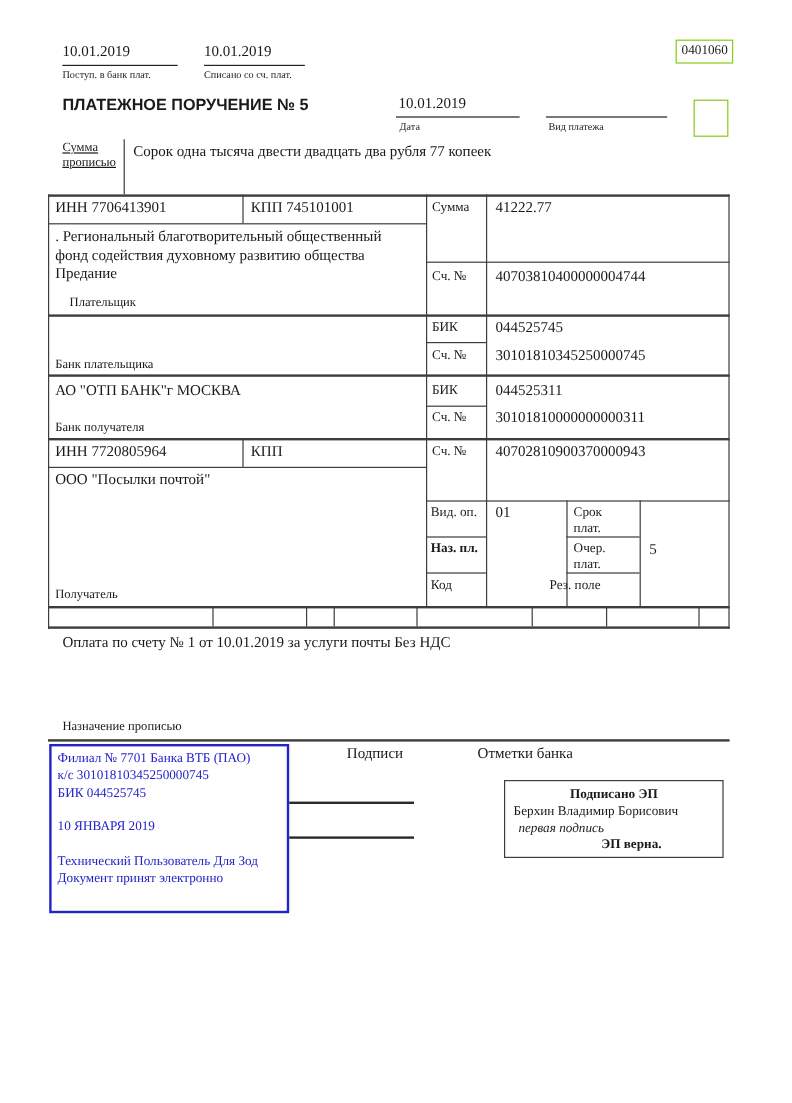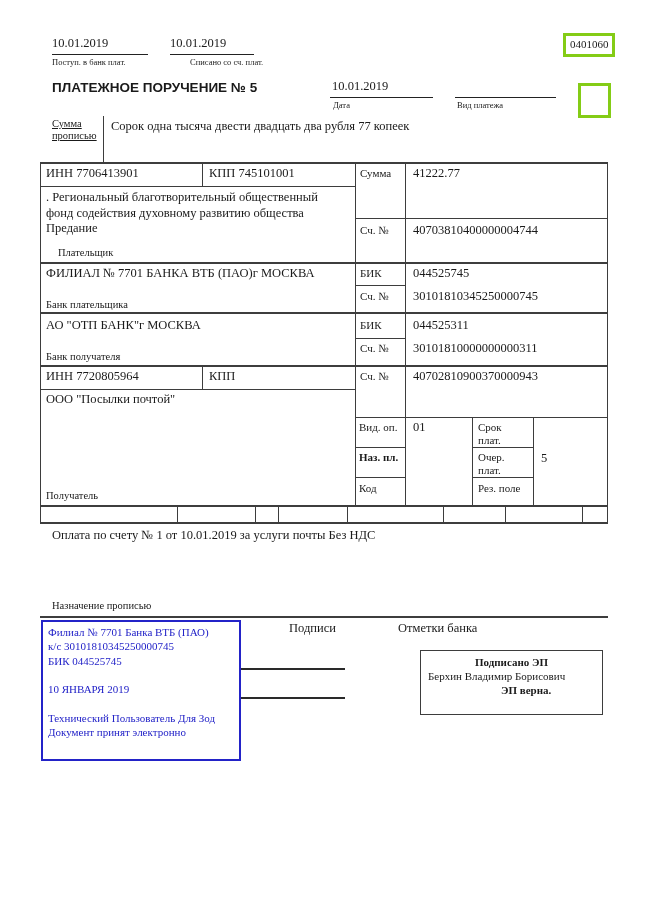--- a/index.html
+++ b/index.html
@@ -11,21 +11,21 @@
   .t{position:absolute;white-space:nowrap;font-size:12.5px;line-height:1.15;}
   .wrap{white-space:normal;}
   .lbl-s{font-size:8.5px;}
   .lbl-m{font-size:10.5px;}
   .lbl-c{font-size:11px;}
   .title{font-family:"Liberation Sans", sans-serif;font-weight:bold;font-size:13.5px;}
   .hl{position:absolute;background:#3d3d3d;height:1px;}
   .hl2{position:absolute;background:#3d3d3d;height:2px;}
   .vl{position:absolute;background:#3d3d3d;width:1px;}
   .uline{position:absolute;background:#222;height:1px;}
-  .box{position:absolute;border:3px solid #84cc16;background:transparent;}
+  .box{position:absolute;border:1px solid #84cc16;background:transparent;}
   .stamp{
     position:absolute;left:41px;top:620px;width:186px;height:131px;
     border:2px solid #2323c8;color:#2323c8;background:#fff;z-index:3;
     padding:3px 5px;font-size:11px;line-height:14.3px;
   }
   .stamp-line{min-height:14.3px;white-space:normal;}
   .bankmark{
     position:absolute;left:420px;top:650px;width:181px;height:59px;
     border:1px solid #3d3d3d;font-size:11px;line-height:14px;padding-top:4px;
   }
@@ -39,21 +39,21 @@
 <body>
 
 <div id="page">
 
   <div class="t" style="left:52px;top:36px;">10.01.2019</div>
   <div class="uline" style="left:52px;top:54px;width:96px;"></div>
   <div class="t lbl-s" style="left:52px;top:58px;">Поступ. в банк плат.</div>
 
   <div class="t" style="left:170px;top:36px;">10.01.2019</div>
   <div class="uline" style="left:170px;top:54px;width:84px;"></div>
-  <div class="t lbl-s" style="left:170px;top:58px;margin-left:20px;">Списано со сч. плат.</div>
+  <div class="t lbl-s" style="left:170px;top:58px;">Списано со сч. плат.</div>
 
   <div class="box" style="left:563px;top:33px;width:46px;height:18px;">
     <div class="t lbl-c" style="left:4px;top:2px;">0401060</div>
   </div>
 
   <div class="t title" style="left:52px;top:80px;">ПЛАТЕЖНОЕ ПОРУЧЕНИЕ № 5</div>
 
   <div class="t" style="left:332px;top:79px;">10.01.2019</div>
   <div class="uline" style="left:330px;top:97px;width:103px;"></div>
   <div class="t lbl-s" style="left:333px;top:101px;">Дата</div>
@@ -104,21 +104,20 @@
   <div class="t" style="left:46px;top:166px;">ИНН 7706413901</div>
   <div class="t" style="left:209px;top:166px;">КПП 745101001</div>
   <div class="t lbl-c" style="left:360px;top:167px;">Сумма</div>
   <div class="t" style="left:413px;top:166px;">41222.77</div>
 
   <div class="t wrap" style="left:46px;top:190px;width:295px;line-height:15.5px;">. Региональный благотворительный общественный фонд содействия духовному развитию общества Предание</div>
   <div class="t lbl-c" style="left:360px;top:224px;">Сч. №</div>
   <div class="t" style="left:413px;top:223px;">40703810400000004744</div>
   <div class="t lbl-m" style="left:58px;top:247px;">Плательщик</div>
 
-  <div class="t" style="left:46px;top:266px;">ФИЛИАЛ № 7701 БАНКА ВТБ (ПАО)г МОСКВА</div>
   <div class="t lbl-c" style="left:360px;top:267px;">БИК</div>
   <div class="t" style="left:413px;top:266px;">044525745</div>
   <div class="t lbl-c" style="left:360px;top:290px;">Сч. №</div>
   <div class="t" style="left:413px;top:289px;">30101810345250000745</div>
   <div class="t lbl-m" style="left:46px;top:299px;">Банк плательщика</div>
 
   <div class="t" style="left:46px;top:318px;">АО "ОТП БАНК"г МОСКВА</div>
   <div class="t lbl-c" style="left:360px;top:319px;">БИК</div>
   <div class="t" style="left:413px;top:318px;">044525311</div>
   <div class="t lbl-c" style="left:360px;top:342px;">Сч. №</div>
@@ -133,21 +132,21 @@
 
   <div class="t lbl-c" style="left:359px;top:421px;">Вид. оп.</div>
   <div class="t" style="left:413px;top:420px;">01</div>
   <div class="t lbl-c wrap" style="left:478px;top:421px;width:46px;">Срок плат.</div>
 
   <div class="t lbl-c" style="left:359px;top:451px;font-weight:bold;">Наз. пл.</div>
   <div class="t lbl-c wrap" style="left:478px;top:451px;width:46px;">Очер. плат.</div>
   <div class="t" style="left:541px;top:451px;">5</div>
 
   <div class="t lbl-c" style="left:359px;top:482px;">Код</div>
-  <div class="t lbl-c" style="left:478px;top:482px;">Рез. поле</div>
+  <div class="t lbl-c" style="left:458px;top:482px;">Рез. поле</div>
 
   <div class="t lbl-m" style="left:46px;top:490px;">Получатель</div>
 
   <div class="t" style="left:52px;top:528px;">Оплата по счету № 1 от 10.01.2019 за услуги почты Без НДС</div>
   <div class="t lbl-m" style="left:52px;top:600px;">Назначение прописью</div>
   <div class="hl2" style="left:40px;top:616px;width:568px;"></div>
 
   <div class="t" style="left:244px;top:621px;margin-left:45px;">Подписи</div>
   <div class="t" style="left:398px;top:621px;">Отметки банка</div>
 
@@ -161,16 +160,17 @@
     <div class="stamp-line"></div>
     <div class="stamp-line">10 ЯНВАРЯ 2019</div>
     <div class="stamp-line"></div>
     <div class="stamp-line">Технический Пользователь Для Зод</div>
     <div class="stamp-line">Документ принят электронно</div>
   </div>
 
   <div class="bankmark">
     <div class="bm-center">Подписано ЭП</div>
     <div class="bm-name">Берхин Владимир Борисович</div>
+    <div class="bm-italic">первая подпись</div>
     <div class="bm-verified">ЭП верна.</div>
   </div>
 
 </div>
 
 </body></html>

